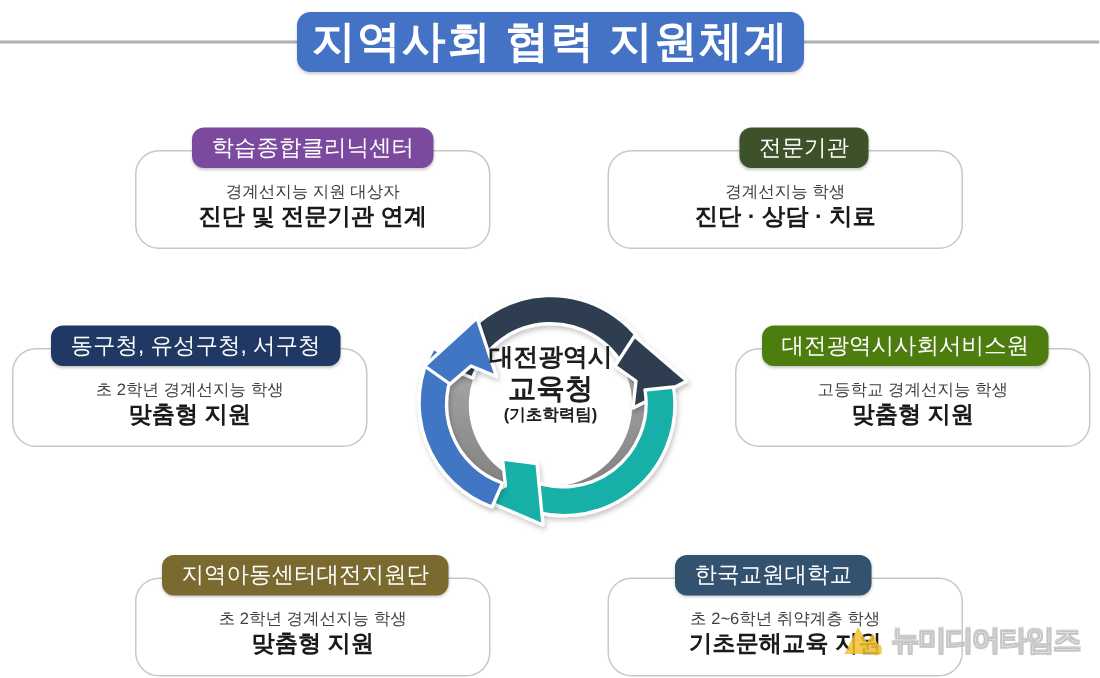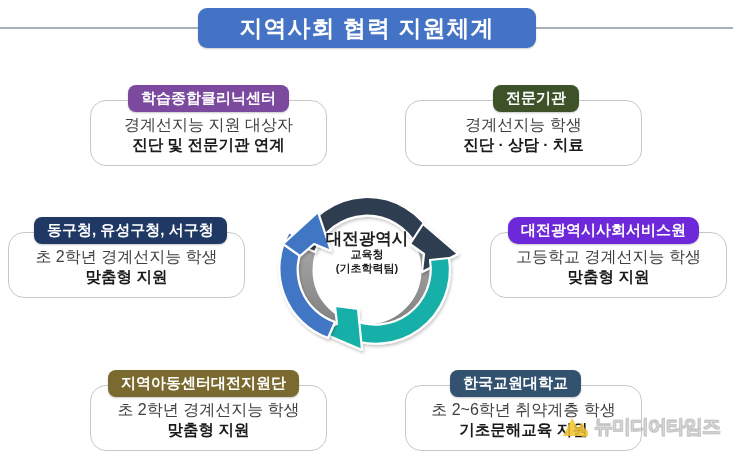--- a/index.html
+++ b/index.html
@@ -38,21 +38,21 @@
     height: 40px;
     background: #4472c4;
     border-radius: 9px;
     box-shadow: 0 1px 2px rgba(0,0,0,0.20);
     display: flex;
     align-items: center;
     justify-content: center;
   }
   .title-box .title-text {
     color: #ffffff;
-    font-size: 23px;
+    font-size: 29px;
     font-weight: bold;
     letter-spacing: 1px;
     white-space: nowrap;
   }
 
   
   .card {
     position: absolute;
     box-sizing: border-box;
     background: #ffffff;
@@ -62,21 +62,21 @@
   .card-body {
     position: absolute;
     left: 0;
     right: 0;
     bottom: 9px;
     text-align: center;
     line-height: 1.34;
   }
   .card-line-1 {
     display: block;
-    font-size: 16px;
+    font-size: 11px;
     color: #404040;
     white-space: nowrap;
   }
   .card-line-2 {
     display: block;
     font-size: 15.5px;
     font-weight: bold;
     color: #1a1a1a;
     white-space: nowrap;
   }
@@ -89,21 +89,21 @@
     display: flex;
     align-items: center;
     justify-content: center;
     padding: 0 13px;
     box-shadow: 0 1px 2px rgba(0,0,0,0.22);
     white-space: nowrap;
   }
   .badge-text {
     color: #ffffff;
     font-size: 15px;
-    font-weight: bold;
+    font-weight: normal;
     letter-spacing: 0px;
   }
 
   
   #card-clinic   { left: 90px;  top: 100px; width: 237px; height: 66px; }
   #badge-clinic  { left: 128px; top: 85px; }
 
   #card-expert   { left: 405px; top: 100px; width: 237px; height: 66px; }
   #badge-expert  { left: 493px; top: 85px; }
 
@@ -138,21 +138,21 @@
     pointer-events: none;
   }
   .cycle-label span {
     display: block;
     font-weight: bold;
     color: #1d1d1d;
     line-height: 1.22;
     white-space: nowrap;
   }
   .cycle-l1 { font-size: 16.5px; }
-  .cycle-l2 { font-size: 11px; }
+  .cycle-l2 { font-size: 19px; }
   .cycle-l3 { font-size: 11px; }
 
   
   #watermark {
     position: absolute;
     left: 560px;
     top: 414px;
     display: flex;
     align-items: center;
     gap: 4px;
@@ -213,21 +213,21 @@
   <div class="badge" id="badge-gu" style="background: rgb(31, 56, 100);">
     <span class="badge-text">동구청, 유성구청, 서구청</span>
   </div>
 
   <div class="card" id="card-welfare">
     <div class="card-body">
       <span class="card-line-1">고등학교 경계선지능 학생</span>
       <span class="card-line-2">맞춤형 지원</span>
     </div>
   </div>
-  <div class="badge" id="badge-welfare" style="background: #6d28d9; border-radius: 10px;">
+  <div class="badge" id="badge-welfare" style="background: #4d7c0f;">
     <span class="badge-text">대전광역시사회서비스원</span>
   </div>
 
   <div class="card" id="card-center">
     <div class="card-body">
       <span class="card-line-1">초 2학년 경계선지능 학생</span>
       <span class="card-line-2">맞춤형 지원</span>
     </div>
   </div>
   <div class="badge" id="badge-center" style="background: rgb(122, 106, 48);">

